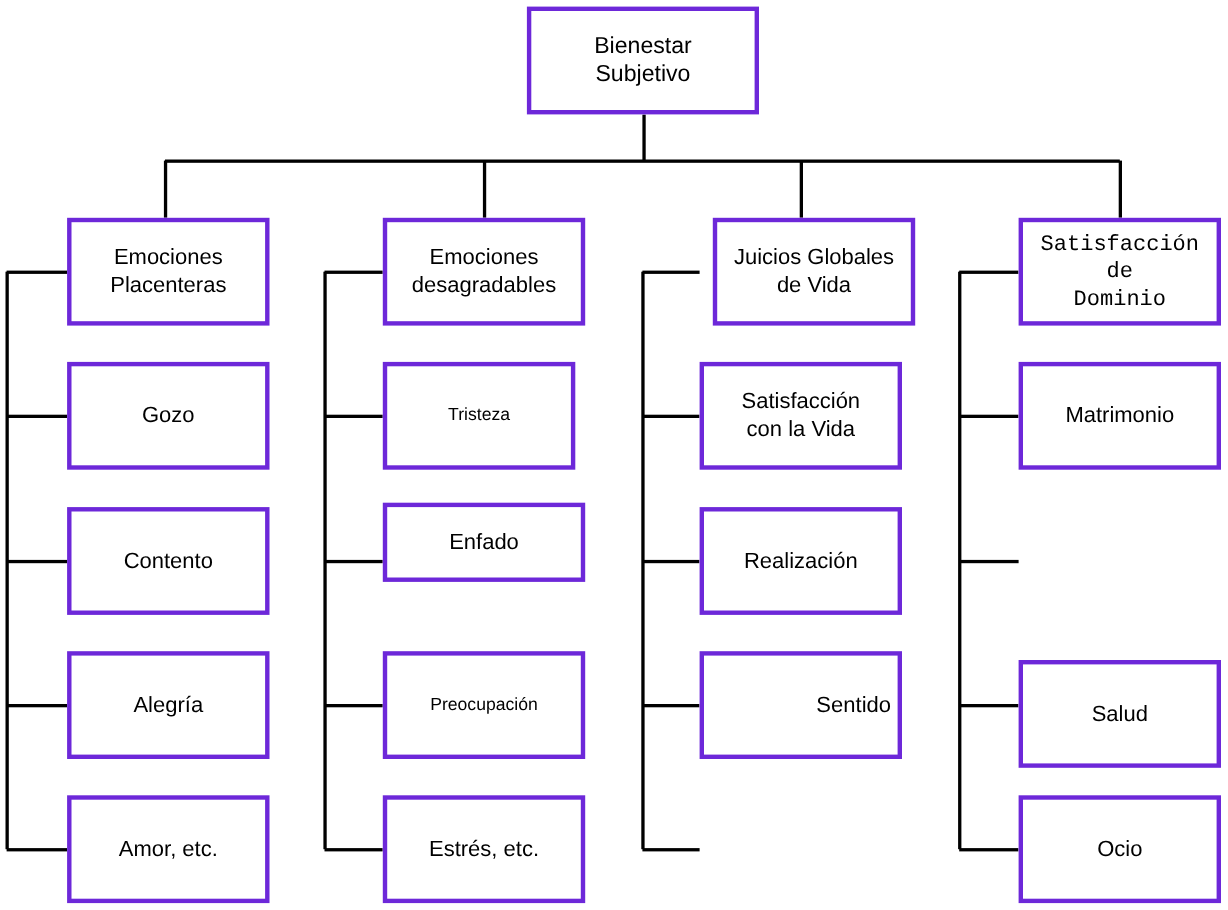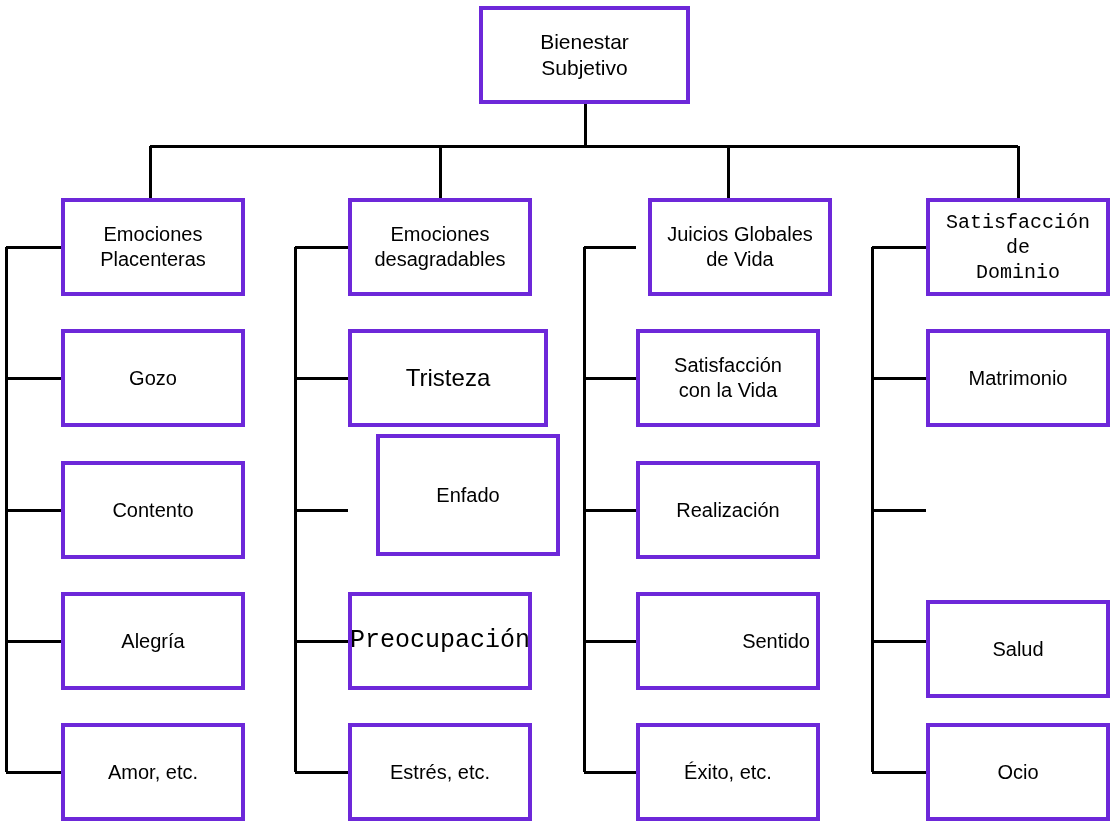--- a/index.html
+++ b/index.html
@@ -76,29 +76,29 @@
       <span class="node-label">Amor, etc.</span>
     </div>
     <div class="edge edge-h" style="left: 6px; top: 771px; width: 55px;"></div>
     <div class="edge edge-v" style="left: 439px; top: 146px; height: 52px;"></div>
     <div class="edge edge-v" style="left: 294px; top: 247px; height: 525px;"></div>
     <div class="node" style="left: 348px; top: 198px; width: 184px; height: 98px; font-size: 20px;">
       <span class="node-label">Emociones
 desagradables</span>
     </div>
     <div class="edge edge-h" style="left: 295px; top: 246px; width: 53px;"></div>
-    <div class="node" style="left: 348px; top: 329px; width: 200px; height: 98px; font-size: 24px;">
+    <div class="node" style="left: 348px; top: 329px; width: 175px; height: 98px; font-size: 16px;">
       <span class="node-label">Tristeza</span>
     </div>
     <div class="edge edge-h" style="left: 295px; top: 377px; width: 53px;"></div>
-    <div class="node" style="left: 348px; top: 434px; width: 184px; height: 122px; font-size: 20px; margin-left: 28px;">
+    <div class="node" style="left: 348px; top: 457px; width: 184px; height: 72px; font-size: 20px;">
       <span class="node-label">Enfado</span>
     </div>
     <div class="edge edge-h" style="left: 295px; top: 509px; width: 53px;"></div>
-    <div class="node" style="left: 348px; top: 592px; width: 184px; height: 98px; font-size: 25px; font-family: Liberation Mono, monospace;">
+    <div class="node" style="left: 348px; top: 592px; width: 184px; height: 98px; font-size: 16px;">
       <span class="node-label">Preocupación</span>
     </div>
     <div class="edge edge-h" style="left: 295px; top: 640px; width: 53px;"></div>
     <div class="node" style="left: 348px; top: 723px; width: 184px; height: 98px; font-size: 20px;">
       <span class="node-label">Estrés, etc.</span>
     </div>
     <div class="edge edge-h" style="left: 295px; top: 771px; width: 53px;"></div>
     <div class="edge edge-v" style="left: 727px; top: 146px; height: 52px;"></div>
     <div class="edge edge-v" style="left: 583px; top: 247px; height: 525px;"></div>
     <div class="node" style="left: 636px; top: 198px; width: 184px; height: 98px; font-size: 20px; margin-left: 12px;">
@@ -112,23 +112,20 @@
     </div>
     <div class="edge edge-h" style="left: 584px; top: 377px; width: 52px;"></div>
     <div class="node" style="left: 636px; top: 461px; width: 184px; height: 98px; font-size: 20px;">
       <span class="node-label">Realización</span>
     </div>
     <div class="edge edge-h" style="left: 584px; top: 509px; width: 52px;"></div>
     <div class="node" style="left: 636px; top: 592px; width: 184px; height: 98px; font-size: 20px; justify-content: flex-end;">
       <span class="node-label">Sentido</span>
     </div>
     <div class="edge edge-h" style="left: 584px; top: 640px; width: 52px;"></div>
-    <div class="node" style="left: 636px; top: 723px; width: 184px; height: 98px; font-size: 20px;">
-      <span class="node-label">Éxito, etc.</span>
-    </div>
     <div class="edge edge-h" style="left: 584px; top: 771px; width: 52px;"></div>
     <div class="edge edge-v" style="left: 1017px; top: 146px; height: 52px;"></div>
     <div class="edge edge-v" style="left: 871px; top: 247px; height: 525px;"></div>
     <div class="node" style="left: 926px; top: 198px; width: 184px; height: 98px; font-size: 20px; font-family: Liberation Mono, monospace;">
       <span class="node-label">Satisfacción de
 Dominio</span>
     </div>
     <div class="edge edge-h" style="left: 872px; top: 246px; width: 54px;"></div>
     <div class="node" style="left: 926px; top: 329px; width: 184px; height: 98px; font-size: 20px;">
       <span class="node-label">Matrimonio</span>

